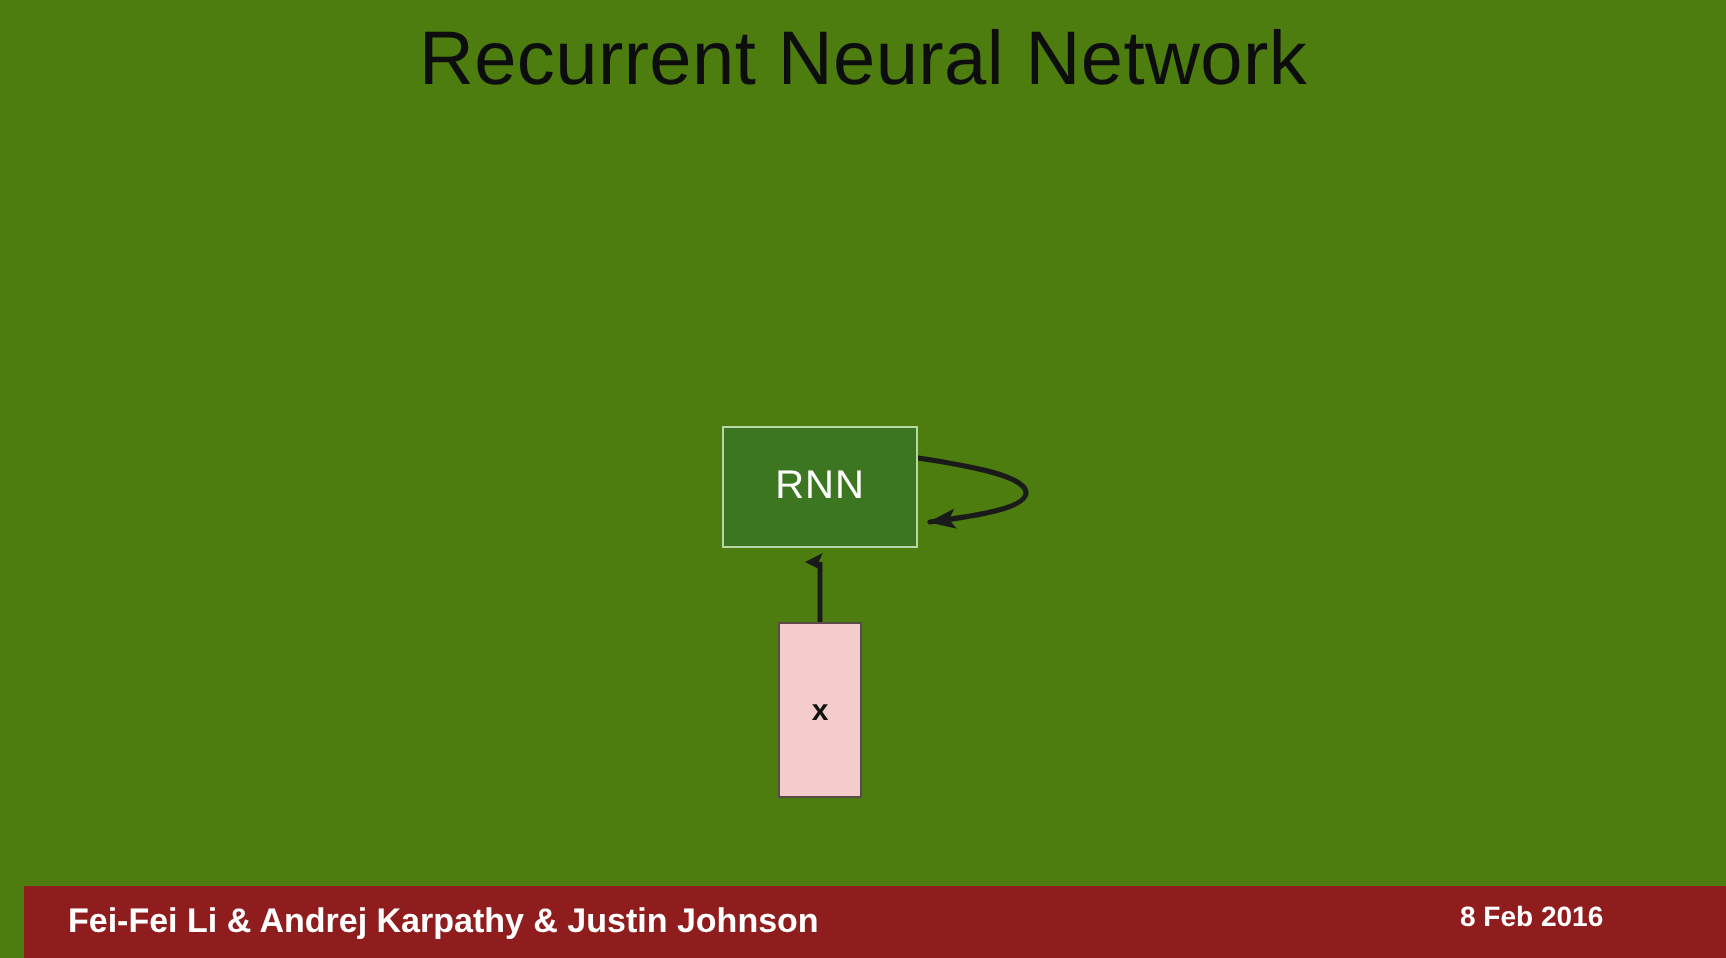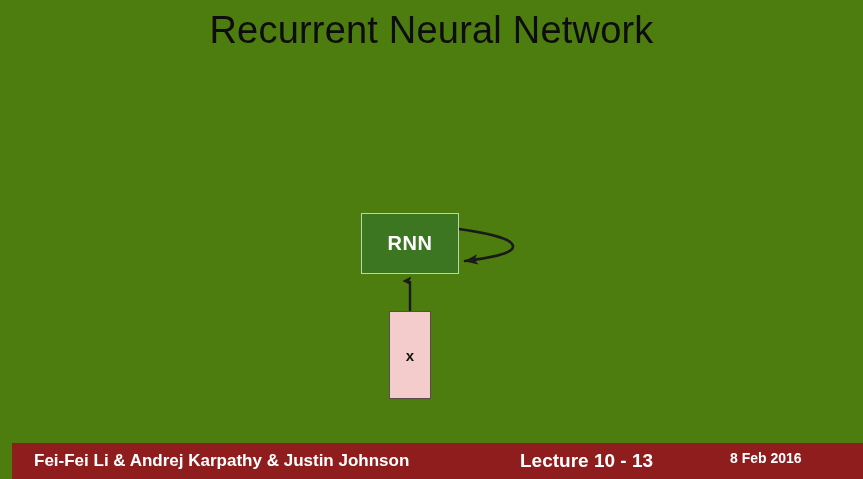--- a/index.html
+++ b/index.html
@@ -50,21 +50,21 @@
     height: 61px;
     background: #3c7620;
     border: 1px solid #b6d7a8;
     box-sizing: border-box;
     display: flex;
     align-items: center;
     justify-content: center;
   }
   .node-rnn .node-label {
     font-size: 20px;
-    font-weight: 700;
+    font-weight: 400;
     color: #ffffff;
     letter-spacing: 0.5px;
   }
 
   .node-x {
     position: absolute;
     left: 389px;
     top: 311px;
     width: 42px;
     height: 88px;
@@ -184,17 +184,16 @@
 
     <div class="node-x">
       <span class="node-label">x</span>
     </div>
 
   </div>
 
 
   <div id="footer">
     <span id="footer-authors">Fei-Fei Li &amp; Andrej Karpathy &amp; Justin Johnson</span>
-    <span id="footer-lecture">Lecture 10 - 13</span>
     <span id="footer-date">8 Feb 2016</span>
   </div>
 
 </div>
 
 </body></html>

